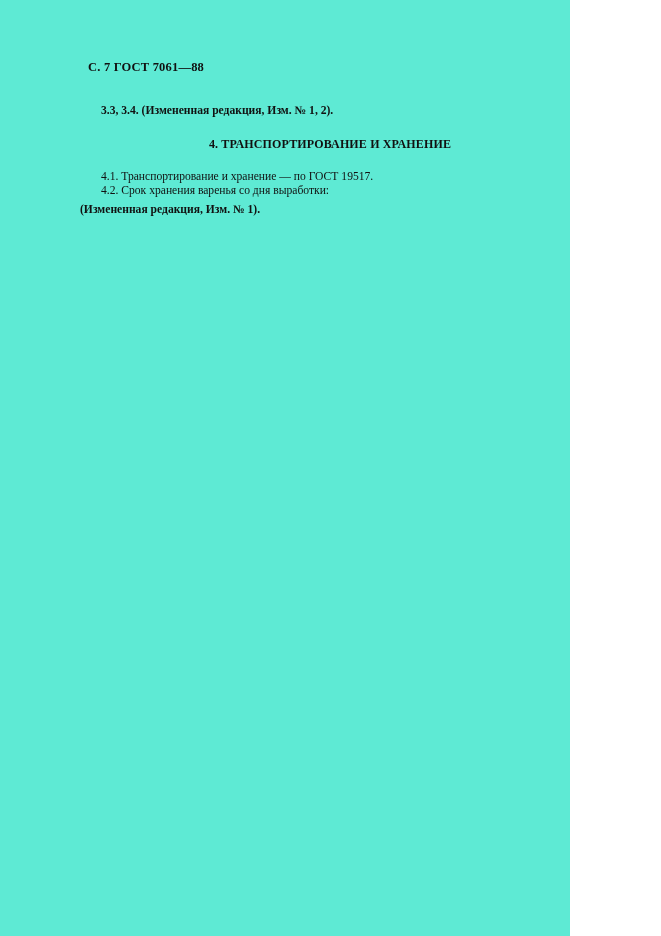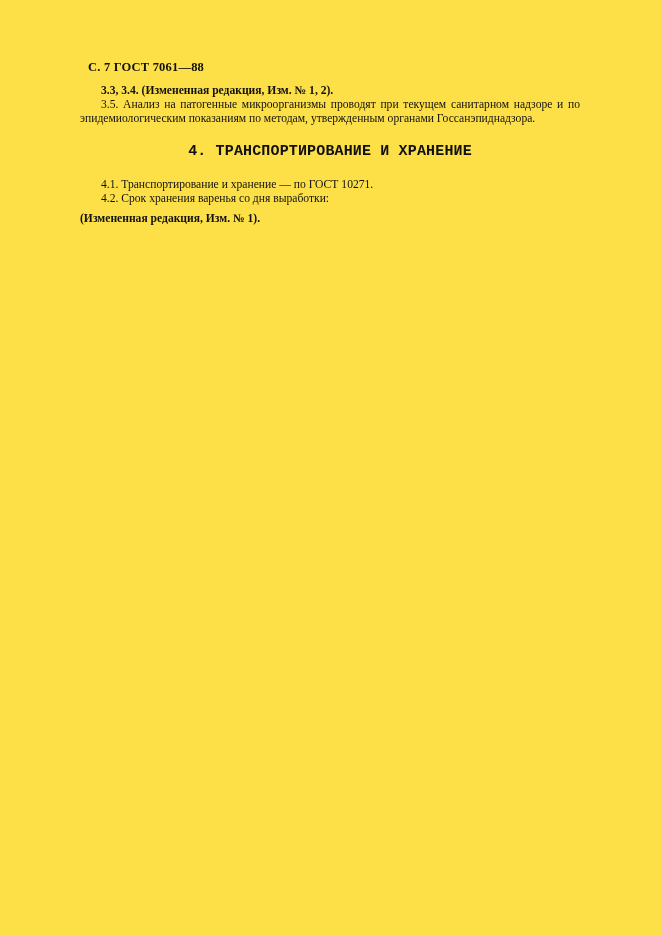--- a/index.html
+++ b/index.html
@@ -12,41 +12,41 @@
     height: 936px;
     position: relative;
     font-family: "Liberation Serif", "DejaVu Serif", serif;
     color: #111111;
     overflow: hidden;
   }
 
   .page {
     position: absolute;
     left: 0; top: 0;
-    width: 661px;
+    width: 570px;
     height: 936px;
-    background: #fde047;
+    background: #5eead4;
   }
 
   
   .page-header {
     position: absolute;
     left: 88px;
     top: 60px;
     font-size: 12.5px;
     font-weight: bold;
     letter-spacing: 0.2px;
     white-space: nowrap;
   }
 
   
   .content {
     position: absolute;
     left: 80px;
-    top: 84px;
+    top: 104px;
     width: 500px;
   }
 
   .para {
     font-size: 11.6px;
     line-height: 14.1px;
     text-align: justify;
     text-justify: inter-word;
     margin: 0;
     text-indent: 21px;
@@ -55,57 +55,55 @@
 
   .para.flush {
     text-indent: 0;
   }
 
   .para b, .bold {
     font-weight: bold;
   }
 
   .section-title {
-    font-size: 15px;
+    font-size: 12px;
     line-height: 14.1px;
     font-weight: bold;
     text-align: center;
     margin: 0;
     padding: 0;
     letter-spacing: 0.15px;
     white-space: nowrap;
-    font-family: Liberation Mono, monospace;
   }
 
   .gap-before-title { height: 19px; }
   .gap-after-title  { height: 19px; }
   .gap-small        { height: 5px; }
 </style>
 </head>
 <body>
 
 <div class="page">
 
   <div class="page-header">С. 7 ГОСТ 7061—88</div>
 
   <div class="content">
 
     <p class="para"><span class="bold">3.3, 3.4.  (Измененная редакция, Изм. № 1, 2).</span></p>
 
-    <p class="para">3.5.  Анализ на патогенные микроорганизмы проводят при текущем санитарном надзоре и по эпидемиологическим показаниям по методам, утвержденным органами Госсанэпиднадзора.</p>
 
 
 
     <div class="gap-before-title"></div>
 
     <p class="section-title">4. ТРАНСПОРТИРОВАНИЕ И ХРАНЕНИЕ</p>
 
     <div class="gap-after-title"></div>
 
-    <p class="para">4.1.  Транспортирование и хранение — по ГОСТ 10271.</p>
+    <p class="para">4.1.  Транспортирование и хранение — по ГОСТ 19517.</p>
 
     <p class="para">4.2.  Срок хранения варенья со дня выработки:</p>
 
 
     <div class="gap-small"></div>
 
 
     <p class="para flush"><span class="bold">(Измененная редакция, Изм. № 1).</span></p>
 
   </div>

